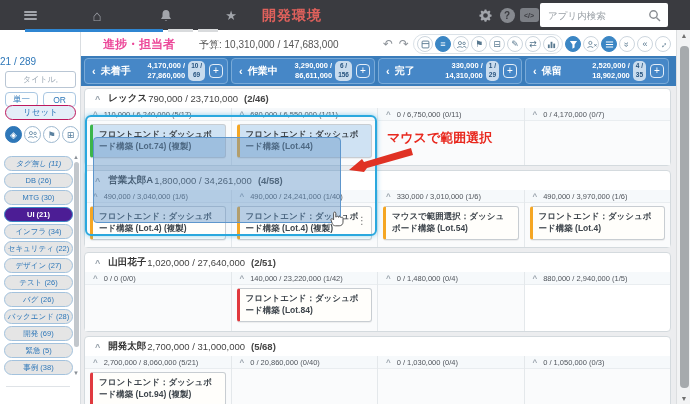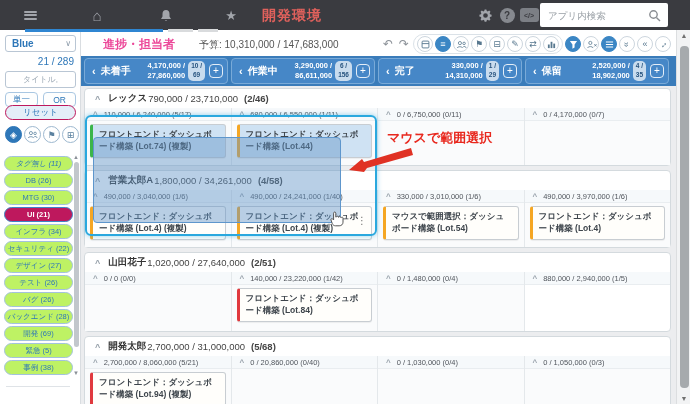--- a/index.html
+++ b/index.html
@@ -24,35 +24,35 @@
   .tabstrip-blue{position:absolute;left:25px;top:29px;width:138px;height:3px;background:#2f86d2;z-index:4;}
   .tabstrip-g1{position:absolute;left:168px;top:29px;width:25px;height:3px;background:#d9dbdd;z-index:4;}
   .tabstrip-g2{position:absolute;left:198px;top:29px;width:20px;height:3px;background:#d9dbdd;z-index:4;}
 
   
   .sidebar{position:absolute;left:0;top:30px;width:81px;height:374px;background:#fff;border-right:1px solid #d9dde1;z-index:2;}
   .sb-select{position:absolute;left:5px;top:5px;width:71px;height:17px;border:1px solid #b9c6d4;border-radius:3px;
     background:#fff;display:flex;align-items:center;}
   .sb-select .val{color:#2e77b8;font-size:10px;font-weight:bold;margin-left:6px;flex:1;}
   .sb-select .chev{color:#8a99a8;font-size:8px;margin-right:4px;}
-  .sb-count{position:absolute;left:0;top:26px;width:74px;text-align:right;color:#2e77b8;font-size:10px;padding-left:8px;}
+  .sb-count{position:absolute;left:0;top:26px;width:74px;text-align:left;color:#2e77b8;font-size:10px;}
   .sb-input{position:absolute;left:5px;top:41px;width:71px;height:17px;border:1px solid #b9c6d4;border-radius:3px;
     font-size:8px;padding:0 17px;color:#444;outline:none;}
   .sb-input::placeholder{color:#9aa7b3;}
   .sb-btn{position:absolute;height:15px;border:1px solid #a9c7e2;border-radius:4px;background:#fdfefe;color:#2e77b8;
     font-size:8.5px;display:flex;align-items:center;justify-content:center;}
   .sb-reset{position:absolute;left:5px;top:75px;width:71px;height:15px;background:#e4eef8;border:1px solid #be185d;
     border-radius:8px;color:#2e77b8;font-size:8.5px;display:flex;align-items:center;justify-content:center;}
   .sb-circle{position:absolute;top:96px;width:17px;height:17px;border-radius:50%;border:1px solid #9db8cf;background:#fff;
     color:#5c82a0;display:flex;align-items:center;justify-content:center;font-size:9px;}
   .sb-circle.active{background:#2e77b8;border-color:#2e77b8;color:#fff;}
   .tag-list{position:absolute;left:4px;top:126px;width:69px;display:flex;flex-direction:column;gap:2px;}
-  .tag-pill{height:15px;border:1px solid #a3c2dd;border-radius:8px;background:#bef264;color:#2e77b8;font-size:7.5px;
+  .tag-pill{height:15px;border:1px solid #a3c2dd;border-radius:8px;background:#e5e5e5;color:#2e77b8;font-size:7.5px;
     display:flex;align-items:center;justify-content:center;white-space:nowrap;overflow:hidden;}
-  .tag-pill.active{background:#be185d;border-color:#3b86c4;color:#fff;font-weight:bold;}
+  .tag-pill.active{background:#4c1d95;border-color:#3b86c4;color:#fff;font-weight:bold;}
   .tag-pill.italic{font-style:italic;}
   .sb-divider{position:absolute;left:6px;top:356px;width:64px;height:1px;background:#dfe3e7;}
   .sb-scroll{position:absolute;left:74px;top:132px;width:5px;height:185px;background:#c2c7cc;border-radius:3px;}
   .sb-arrow{position:absolute;left:73px;color:#8a9097;font-size:6px;}
 
   
   .viewheader{position:absolute;left:81px;top:30px;width:595px;height:26px;background:#fff;z-index:1;}
   .vh-title{position:absolute;left:22px;top:6px;font-size:12px;font-weight:bold;color:#ec4899;}
   .vh-budget{position:absolute;left:118px;top:8px;font-size:10px;color:#555;}
   .toolbar{position:absolute;right:5px;top:4px;display:flex;align-items:center;gap:2px;}
@@ -149,24 +149,20 @@
           <path d="M8.4 8.4L12 12"></path>
         </g>
       </svg>
   </div>
 </div>
 <div class="tabstrip-blue"></div>
 <div class="tabstrip-g1"></div>
 <div class="tabstrip-g2"></div>
 
 <div class="sidebar">
-  <div class="sb-select">
-    <span class="val">Blue</span>
-    <span class="chev">∨</span>
-  </div>
   <div class="sb-count">21 / 289</div>
   <input class="sb-input" placeholder="タイトル, 詳細..." style="">
   <div class="sb-btn" style="left:5px;top:62px;width:33px;">単一</div>
   <div class="sb-btn" style="left:43px;top:62px;width:33px;">OR</div>
   <div class="sb-reset">リセット</div>
 
   <div class="sb-circle active" style="left:5px;">◈</div>
   <div class="sb-circle" style="left:24px;">
     <svg width="11" height="9" viewBox="0 0 14 10">
         <g fill="none" stroke="#5c82a0" stroke-width="1">

